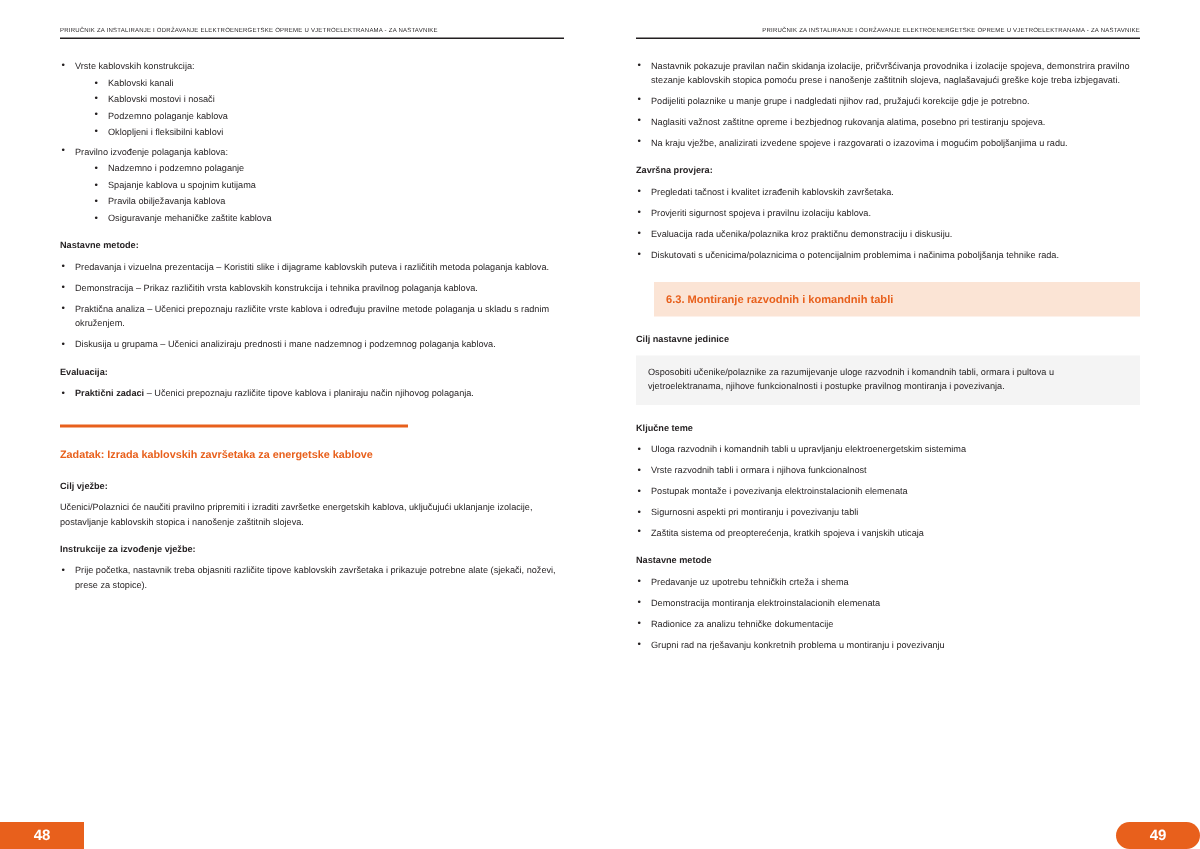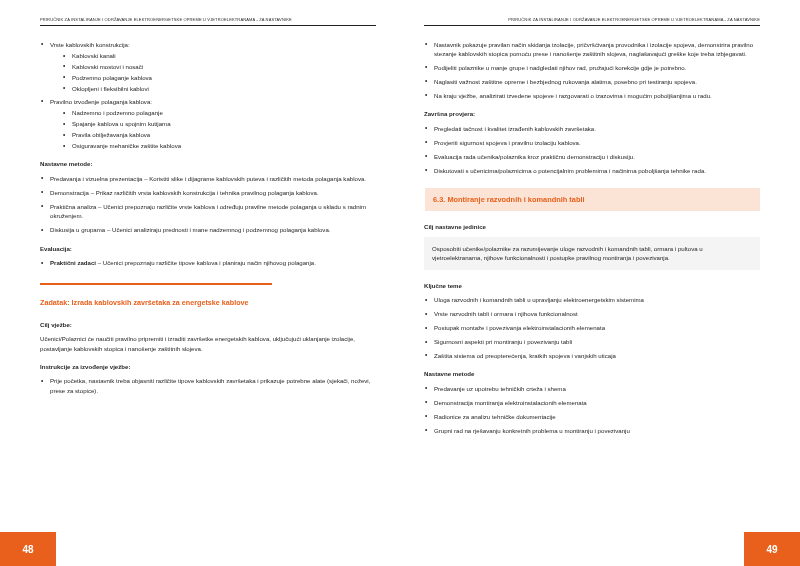--- a/index.html
+++ b/index.html
@@ -139,46 +139,46 @@
     margin: 0 0 12px 0;
   }
 
   
   .chapter-bar {
     background: #fbe4d5;
     color: #e8601c;
     font-weight: bold;
     font-size: 7.4px;
     padding: 6px 8px;
-    margin: 13px 0 11px 1px;
+    margin: 13px 0 11px 12px;
   }
   .box-light {
     background: #f4f4f4;
     padding: 7px 8px;
     font-size: 6.1px;
     line-height: 1.55;
     margin-bottom: 11px;
   }
 
   
   .folio {
     position: absolute;
     bottom: 0;
     width: 56px;
-    height: 34px;
+    height: 18px;
     background: #e8601c;
     color: #ffffff;
     font-weight: bold;
     font-size: 10px;
     display: flex;
     align-items: center;
     justify-content: center;
   }
   .folio-left { left: 0; }
-  .folio-right { right: 0; }
+  .folio-right { right: 0; border-radius: 12px; }
 </style>
 </head>
 <body>
 
 <div class="spread">
 
   <div class="page page-left">
     <div class="runhead runhead-left">PRIRUČNIK ZA INSTALIRANJE I ODRŽAVANJE ELEKTROENERGETSKE OPREME U VJETROELEKTRANAMA - ZA NASTAVNIKE</div>
     <div class="runrule"></div>
 

